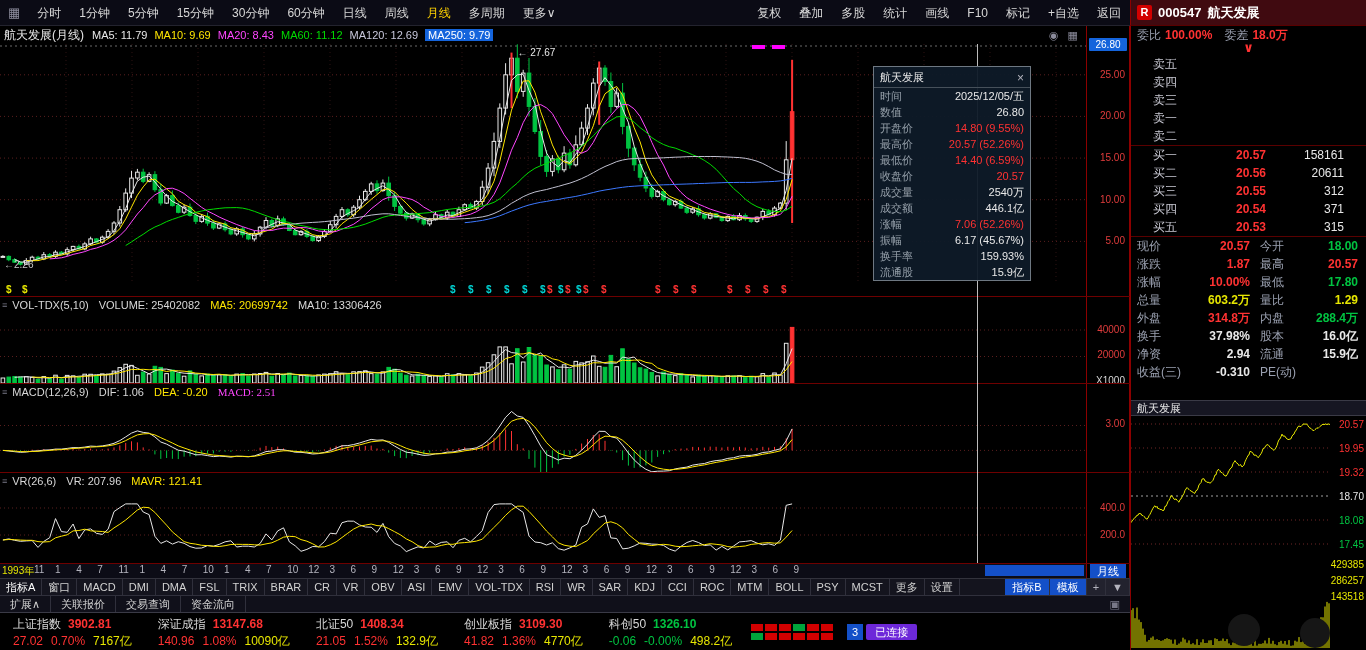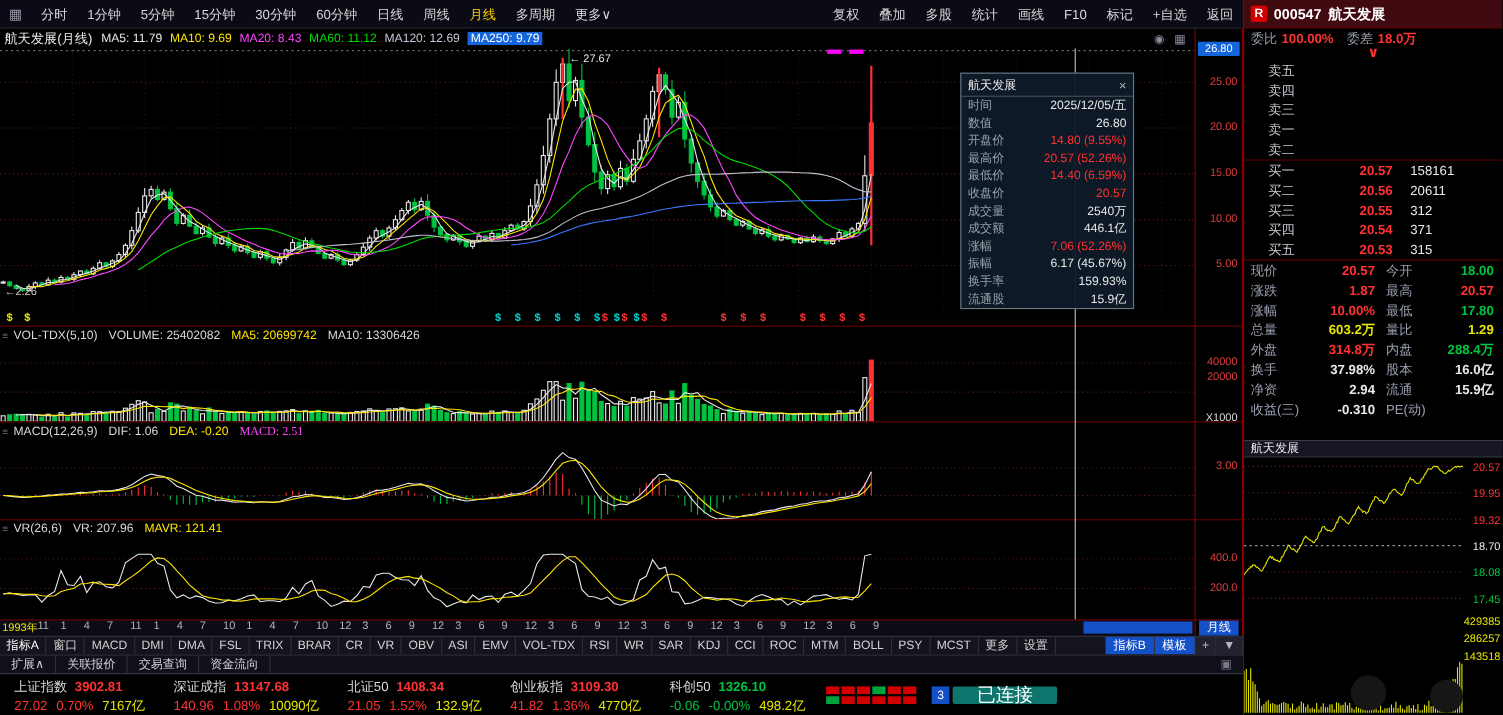--- a/index.html
+++ b/index.html
@@ -53,36 +53,36 @@
 .statusbar{position:absolute;left:0;top:612px;width:1130px;height:38px;background:#000;border-top:1px solid #3a3a46;display:flex;align-items:center}
 .sb-cell{padding:2px 13px 0 13px}
 .sb-l1{display:flex;gap:7px;line-height:17px;font-weight:bold}
 .sb-l2{display:flex;gap:8px;line-height:16px}
 .sb-name{color:#d8d8d8;font-weight:normal}
 .heat{display:flex;flex-direction:column;gap:2px;margin-left:6px}
 .heat-row{display:flex;gap:2px}
 .heat-cell{width:12px;height:7px}
 .conn{display:flex;align-items:center;margin-left:14px;gap:3px}
 .conn-badge{width:16px;height:16px;background:#1450c8;color:#fff;text-align:center;line-height:16px;font-size:11px}
-.conn-text{background:#0f766e;color:#fff;padding:0 22px;line-height:16px;font-size:17px;border-radius:2px}
+.conn-text{background:#6d28d9;color:#fff;padding:0 9px;line-height:16px;font-size:11px;border-radius:2px}
 .crosshair-v{position:absolute;left:977px;top:44px;width:1px;height:519px;background:rgba(235,235,235,.8);z-index:5}
 .tooltip{position:absolute;left:873px;top:66px;width:158px;background:rgba(14,26,40,.95);border:1px solid #6e7882;z-index:10;font-size:11px}
 .tt-head{display:flex;justify-content:space-between;align-items:center;padding:3px 6px 2px 6px;border-bottom:1px solid #46505a;color:#e8e8e8}
 .tt-close{color:#b4b4be;font-size:12px}
 .tt-row{display:flex;justify-content:space-between;padding:0 6px;line-height:16px}
 .tt-row .l{color:#96a0aa}
 .quote-panel{position:absolute;left:1130px;top:26px;width:236px;height:624px;background:#000;border-left:1px solid #8c0000}
 .qp-weibi{display:flex;align-items:center;height:18px;padding:0 6px;font-size:12px}
 .qp-weibi .lab{color:#9aa0b0}
 .qp-weibi .val{color:#ff3232;font-weight:bold;margin-left:4px;margin-right:12px}
 .qp-chevron{height:11px;text-align:center;color:#ff3232;font-size:13px;line-height:8px;font-weight:bold}
 .qp-row{display:flex;height:18px;line-height:18px;padding:0 22px;font-size:12px}
 .qp-row .lab{width:32px;color:#c8c8d2}
 .qp-row .price{flex:1;text-align:right;color:#ff3232;font-weight:bold;padding-right:16px}
-.qp-row .vol{width:62px;color:#e8e8e8}
+.qp-row .vol{width:62px;text-align:right;color:#e8e8e8}
 .qp-sep{height:1px;background:#5a0000}
 .qd-row{display:grid;grid-template-columns:46px 1fr 48px 60px;height:18px;line-height:18px;padding:0 6px;font-size:12px}
 .qd-row .l{color:#9aa0b0}
 .qd-row .v{text-align:right;font-weight:bold;padding-right:2px}
 .mini-header{position:absolute;left:0;top:374px;width:236px;height:16px;background:#161622;border-top:1px solid #3a3a46;border-bottom:1px solid #3a3a46;line-height:14px;padding-left:6px;font-size:11px;color:#e8e8e8}
 #mini-chart{position:absolute;left:0;top:390px}
 .wm{position:absolute;border-radius:50%;background:#161616;z-index:6}
 line.gv{stroke:#2d1212;stroke-dasharray:1 3}
 line.gh{stroke:#5a1e1e;stroke-dasharray:1 3}
 line.ch{stroke:rgba(235,235,235,.45);stroke-dasharray:2 3}
@@ -829,21 +829,21 @@
     </div>
 
   <div class="axis-col" id="axis-col">
       <div class="axtag" style="top: 12px;">26.80</div>
       <div class="axlabel" style="top: 43px;">25.00</div>
       <div class="axlabel" style="top: 84px;">20.00</div>
       <div class="axlabel" style="top: 126px;">15.00</div>
       <div class="axlabel" style="top: 168px;">10.00</div>
       <div class="axlabel" style="top: 209px;">5.00</div>
       <div class="axlabel" style="top: 298px;">40000</div>
-      <div class="axlabel" style="top: 311px;">20000</div>
+      <div class="axlabel" style="top: 323px;">20000</div>
       <div class="axlabel white" style="top: 349px;">X1000</div>
       <div class="axlabel" style="top: 392px;">3.00</div>
       <div class="axlabel" style="top: 476px;">400.0</div>
       <div class="axlabel" style="top: 503px;">200.0</div>
       <div class="period-btn">月线</div>
     </div>
 
   <div class="tabs-row" id="tabs-row">
       <div class="tab first">指标A</div>
       <div class="tab">窗口</div>

